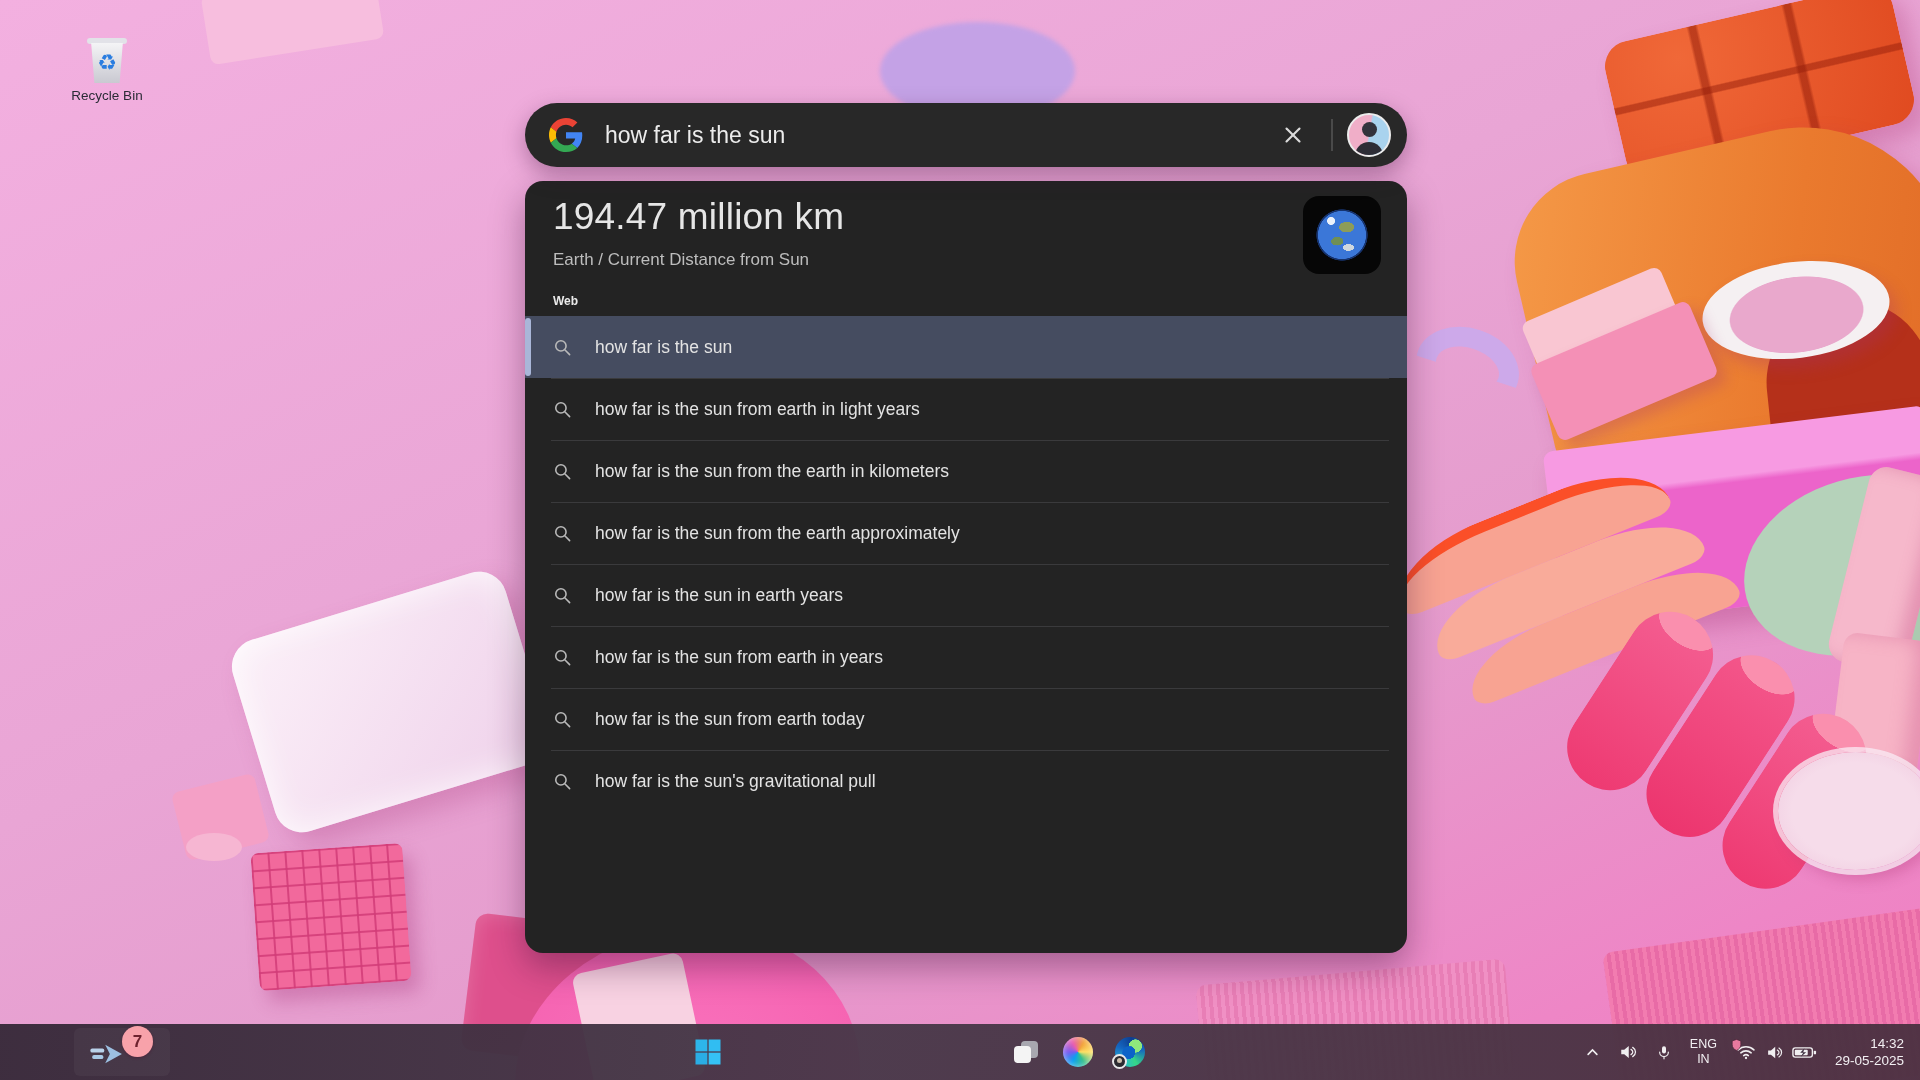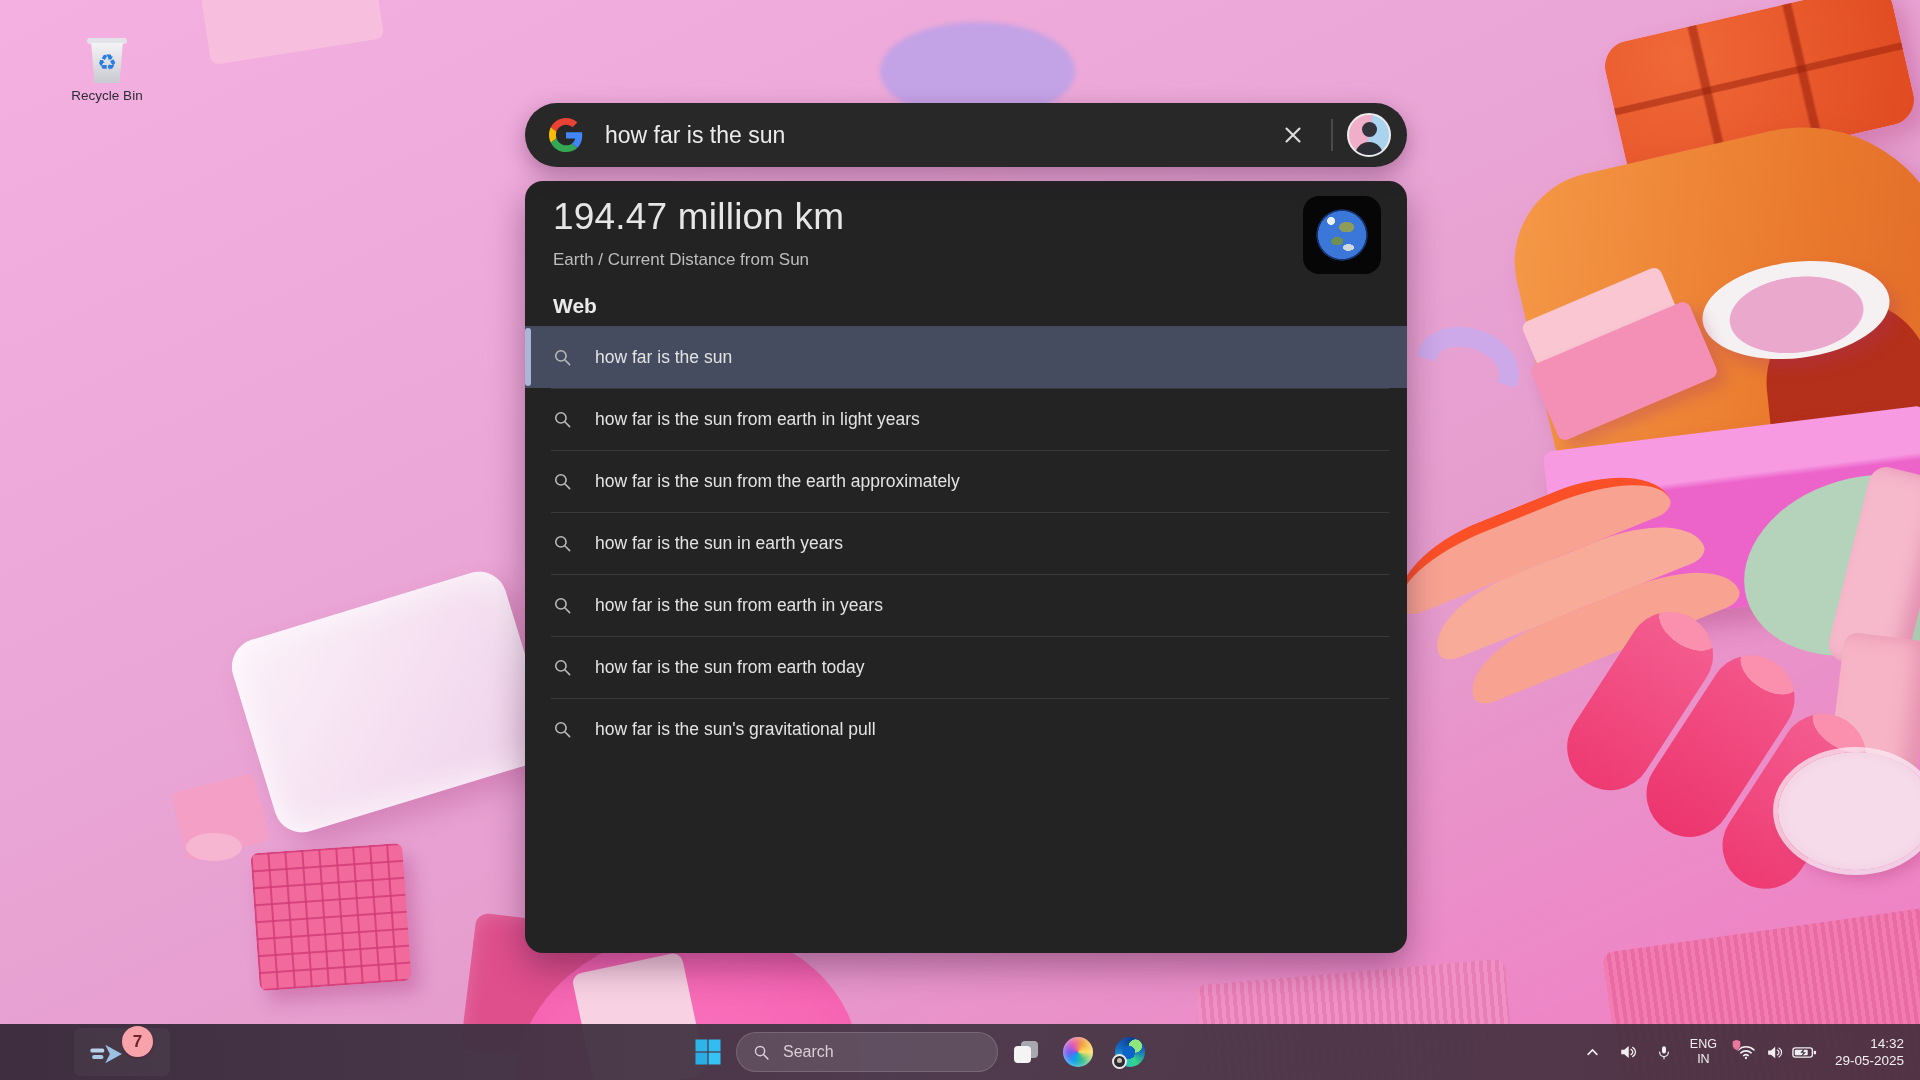--- a/index.html
+++ b/index.html
@@ -38,21 +38,21 @@
   .answer-value{font-size:37px;color:#e6e6e6;letter-spacing:.2px;}
   .answer-caption{font-size:17px;color:#bdbdbd;margin-top:12px;}
   .earth{width:78px;height:78px;border-radius:16px;flex:0 0 auto;
     background:
       radial-gradient(circle at 36% 32%, rgba(255,255,255,.9) 0 5%, transparent 6%),
       radial-gradient(ellipse 16% 11% at 56% 40%, #8d9c58 0 60%, transparent 61%),
       radial-gradient(ellipse 13% 9% at 44% 58%, #6f8f55 0 60%, transparent 61%),
       radial-gradient(ellipse 12% 7% at 58% 66%, #cfd8de 0 60%, transparent 61%),
       radial-gradient(circle at 50% 50%, #3b77d8 0 43%, #16336e 44% 46%, transparent 47%),
       #060606;}
-  .web-label{padding:16px 0 8px 28px;font-size:21px;font-weight:bold;color:#eaeaea;}
+  .web-label{padding:16px 0 8px 28px;font-size:12px;font-weight:bold;color:#eaeaea;}
   .srow{position:relative;height:62px;display:flex;align-items:center;padding-left:28px;cursor:pointer;}
   .srow:not(:first-child)::before{content:'';position:absolute;top:0;left:26px;right:18px;height:1px;background:#3a3a3c;}
   .srow.selected{background:#454c60;}
   .srow.selected::after{content:'';position:absolute;left:0;top:2px;bottom:2px;width:6px;border-radius:3px;background:#a9b6d8;}
   .srow .mag{width:19px;height:19px;color:#b9b9b9;flex:0 0 auto;}
   .srow .stext{margin-left:23px;font-size:17.5px;color:#e3e3e3;}
   
   .taskbar{position:absolute;left:0;top:1024px;width:1920px;height:56px;z-index:20;
     background:linear-gradient(90deg,rgba(56,42,58,.97),rgba(70,55,71,.95) 45%,rgba(74,48,64,.95));}
   .tb-btn{position:absolute;top:8px;width:40px;height:40px;border-radius:6px;display:flex;
@@ -226,20 +226,27 @@
           <circle cx="10" cy="10" r="6.5"></circle>
           <line x1="15.2" y1="15.2" x2="21" y2="21"></line>
         </svg>
       <span class="stext">how far is the sun from earth in light years</span>
     </div>
     <div class="srow">
       <svg class="mag" viewBox="0 0 24 24" fill="none" stroke="currentColor" stroke-width="2" stroke-linecap="round">
           <circle cx="10" cy="10" r="6.5"></circle>
           <line x1="15.2" y1="15.2" x2="21" y2="21"></line>
         </svg>
+      <span class="stext">how far is the sun from the earth in kilometers</span>
+    </div>
+    <div class="srow">
+      <svg class="mag" viewBox="0 0 24 24" fill="none" stroke="currentColor" stroke-width="2" stroke-linecap="round">
+          <circle cx="10" cy="10" r="6.5"></circle>
+          <line x1="15.2" y1="15.2" x2="21" y2="21"></line>
+        </svg>
       <span class="stext">how far is the sun from the earth approximately</span>
     </div>
     <div class="srow">
       <svg class="mag" viewBox="0 0 24 24" fill="none" stroke="currentColor" stroke-width="2" stroke-linecap="round">
           <circle cx="10" cy="10" r="6.5"></circle>
           <line x1="15.2" y1="15.2" x2="21" y2="21"></line>
         </svg>
       <span class="stext">how far is the sun in earth years</span>
     </div>
     <div class="srow">
@@ -279,27 +286,20 @@
 
   <div class="tb-btn" style="left:688px;">
     <svg class="start-ic" viewBox="0 0 24 24">
       <rect x="2" y="2" width="9.5" height="9.5" fill="#2db5ea"></rect>
       <rect x="12.5" y="2" width="9.5" height="9.5" fill="#31bdf2"></rect>
       <rect x="2" y="12.5" width="9.5" height="9.5" fill="#2aade4"></rect>
       <rect x="12.5" y="12.5" width="9.5" height="9.5" fill="#35c2f5"></rect>
     </svg>
   </div>
 
-  <div class="search-pill">
-    <svg class="mag" viewBox="0 0 24 24" fill="none" stroke="currentColor" stroke-width="2" stroke-linecap="round">
-        <circle cx="10" cy="10" r="6.5"></circle>
-        <line x1="15.2" y1="15.2" x2="21" y2="21"></line>
-      </svg>
-    <span class="ptext">Search</span>
-  </div>
 
   <div class="tb-btn" style="left:1006px;">
     <div class="tview">
         <div class="back"></div>
         <div class="front"></div>
       </div>
   </div>
 
   <div class="tb-btn" style="left:1058px;">
     <div class="copilot"></div>

